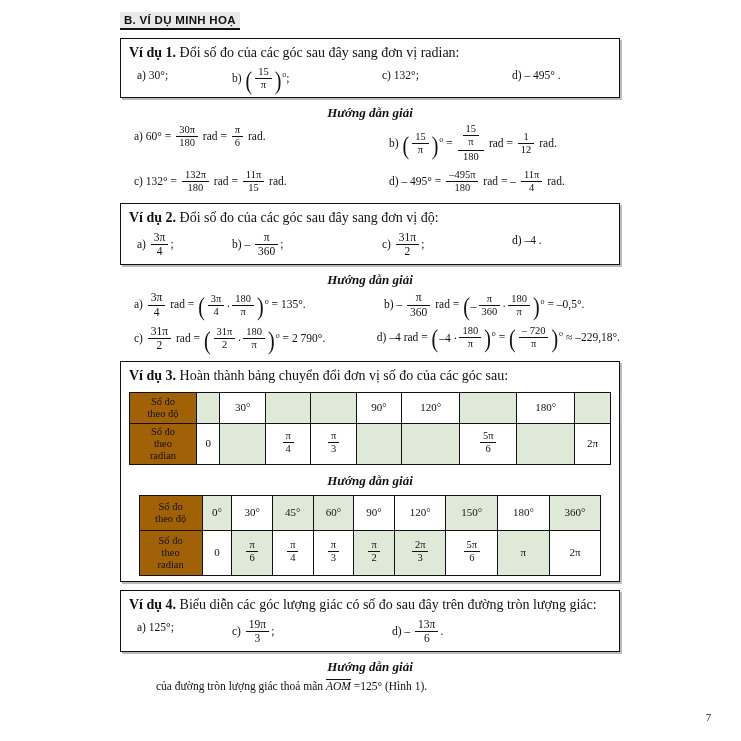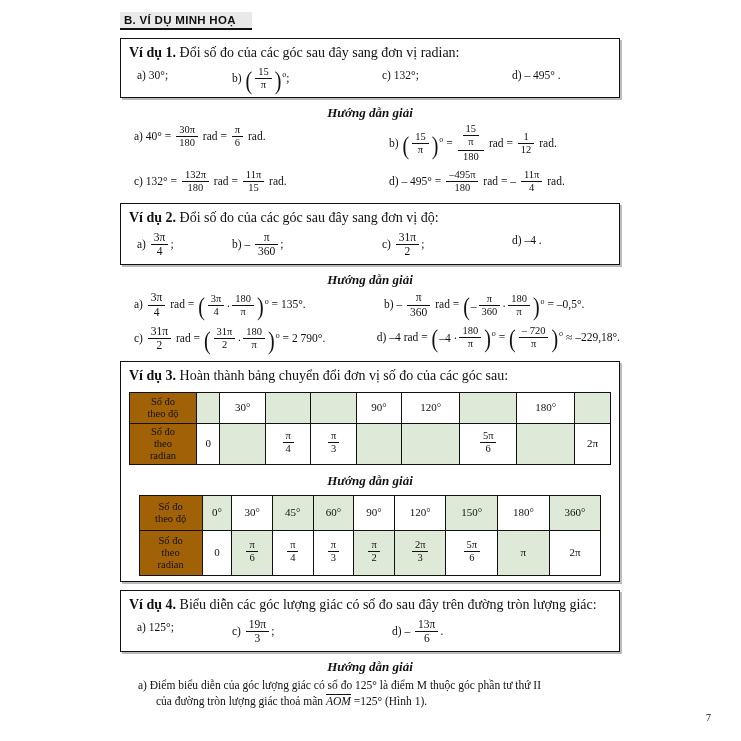--- a/index.html
+++ b/index.html
@@ -14,21 +14,21 @@
 
   
   .section-head{
     display:inline-block;
     background:#e9e9e9;
     border-bottom:2px solid #111;
     font-family:"Liberation Sans", sans-serif;
     font-weight:bold;
     font-size:11.5px;
     letter-spacing:.3px;
-    padding:2px 16px 2px 4px;
+    padding:2px 4px 2px 4px;
     margin-left:100px;
   }
 
   .content{margin-top:8px;margin-left:100px;width:500px;}
 
   
   .ex-box{
     border:1.6px solid #111;
     box-shadow:2px 2px 0 #bbb;
     padding:4px 8px 5px 8px;
@@ -112,21 +112,21 @@
         <div class="it" style="width:130px;">c) 132°;</div>
         <div class="it">d) – 495° .</div>
       </div>
     </div>
 
     <div class="guide">Hướng dẫn giải</div>
 
     <div class="sol">
       <div class="sol-row">
         <div class="cell" style="width:255px;">
-          <span>a)  40° =</span>
+          <span>a)  60° =</span>
           <span class="frac">
             <span class="num">30π</span>
             <span class="den">180</span>
           </span>
           <span>rad =</span>
           <span class="frac">
             <span class="num">π</span>
             <span class="den">6</span>
           </span>
           <span>rad.</span>
@@ -449,21 +449,20 @@
             <span class="num">13π</span>
             <span class="den">6</span>
           </span>.
         </div>
       </div>
     </div>
 
     <div class="guide">Hướng dẫn giải</div>
 
     <div class="ex4-sol">
-      <p>a) Điểm biểu diễn của góc lượng giác có số đo 125°  là điểm M  thuộc góc phần tư thứ II</p>
       <p class="indent">
         <span>của đường tròn lượng giác thoả mãn</span>
         <span class="ovl"><i class="v">AOM</i></span>
         <span>=125° (Hình 1).</span>
       </p>
     </div>
 
   </div>
 
   <div class="pgnum">7</div>

